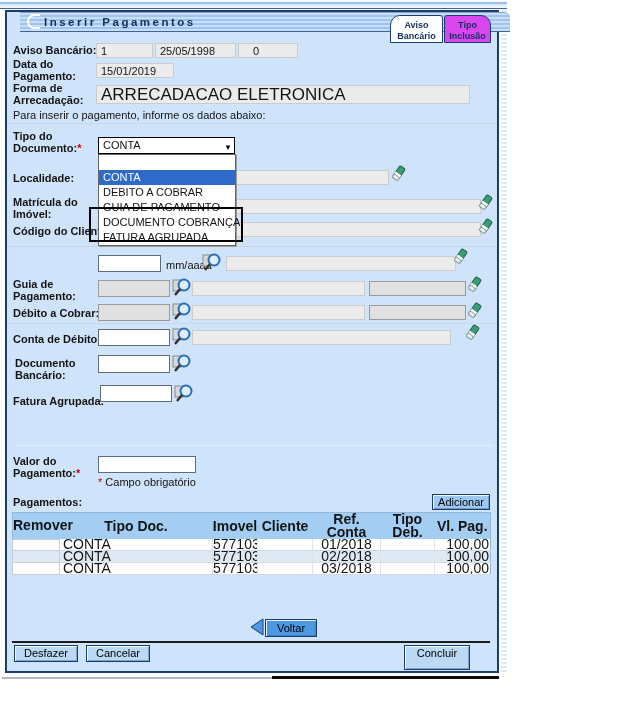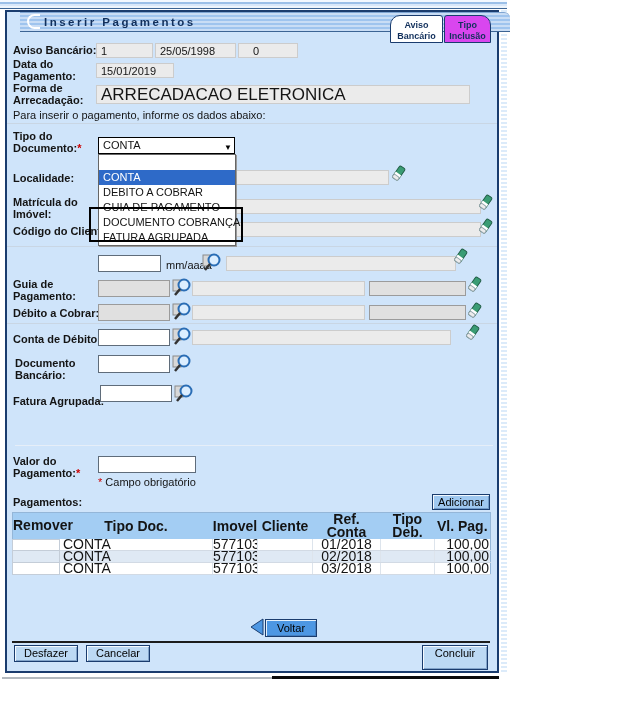--- a/index.html
+++ b/index.html
@@ -64,21 +64,21 @@
   .pay-table td.rem { background:#fff; border:1px solid #c4cdd8; }
   .c { text-align:center; } .r { text-align:right; padding-right:1px; } .l { text-align:left; padding-left:3px; }
 
   .btn { position:absolute; background:#bcd9f4; border:1px solid #1a3c6e; font-size:11px; color:#000;
     text-align:center; line-height:15px; cursor:pointer;
     box-shadow:inset 1px 1px 0 rgba(255,255,255,.85), inset -1px -1px 0 rgba(60,100,150,.45); }
   .btn-adicionar { left:425px; top:482px; width:58px; height:16px; background:#9fc8f0; }
   .btn-voltar { left:258px; top:607px; width:52px; height:18px; background:#4d97e3; line-height:16px; }
   .btn-desfazer { left:7px;  top:633px; width:64px; height:17px; }
   .btn-cancelar { left:79px; top:633px; width:64px; height:17px; }
-  .btn-concluir { left:415px; top:633px; width:66px; height:25px; }
+  .btn-concluir { left:397px; top:633px; width:66px; height:25px; }
   .hr-dark { position:absolute; left:5px; top:629px; width:478px; height:2px; background:#1c1c1c; }
   .back-arrow { position:absolute; left:243px; top:606px; }
 </style>
 </head>
 <body>
 
 <div class="topbar"></div>
 <div class="rightstrip"></div>
 
 <div class="panel">

